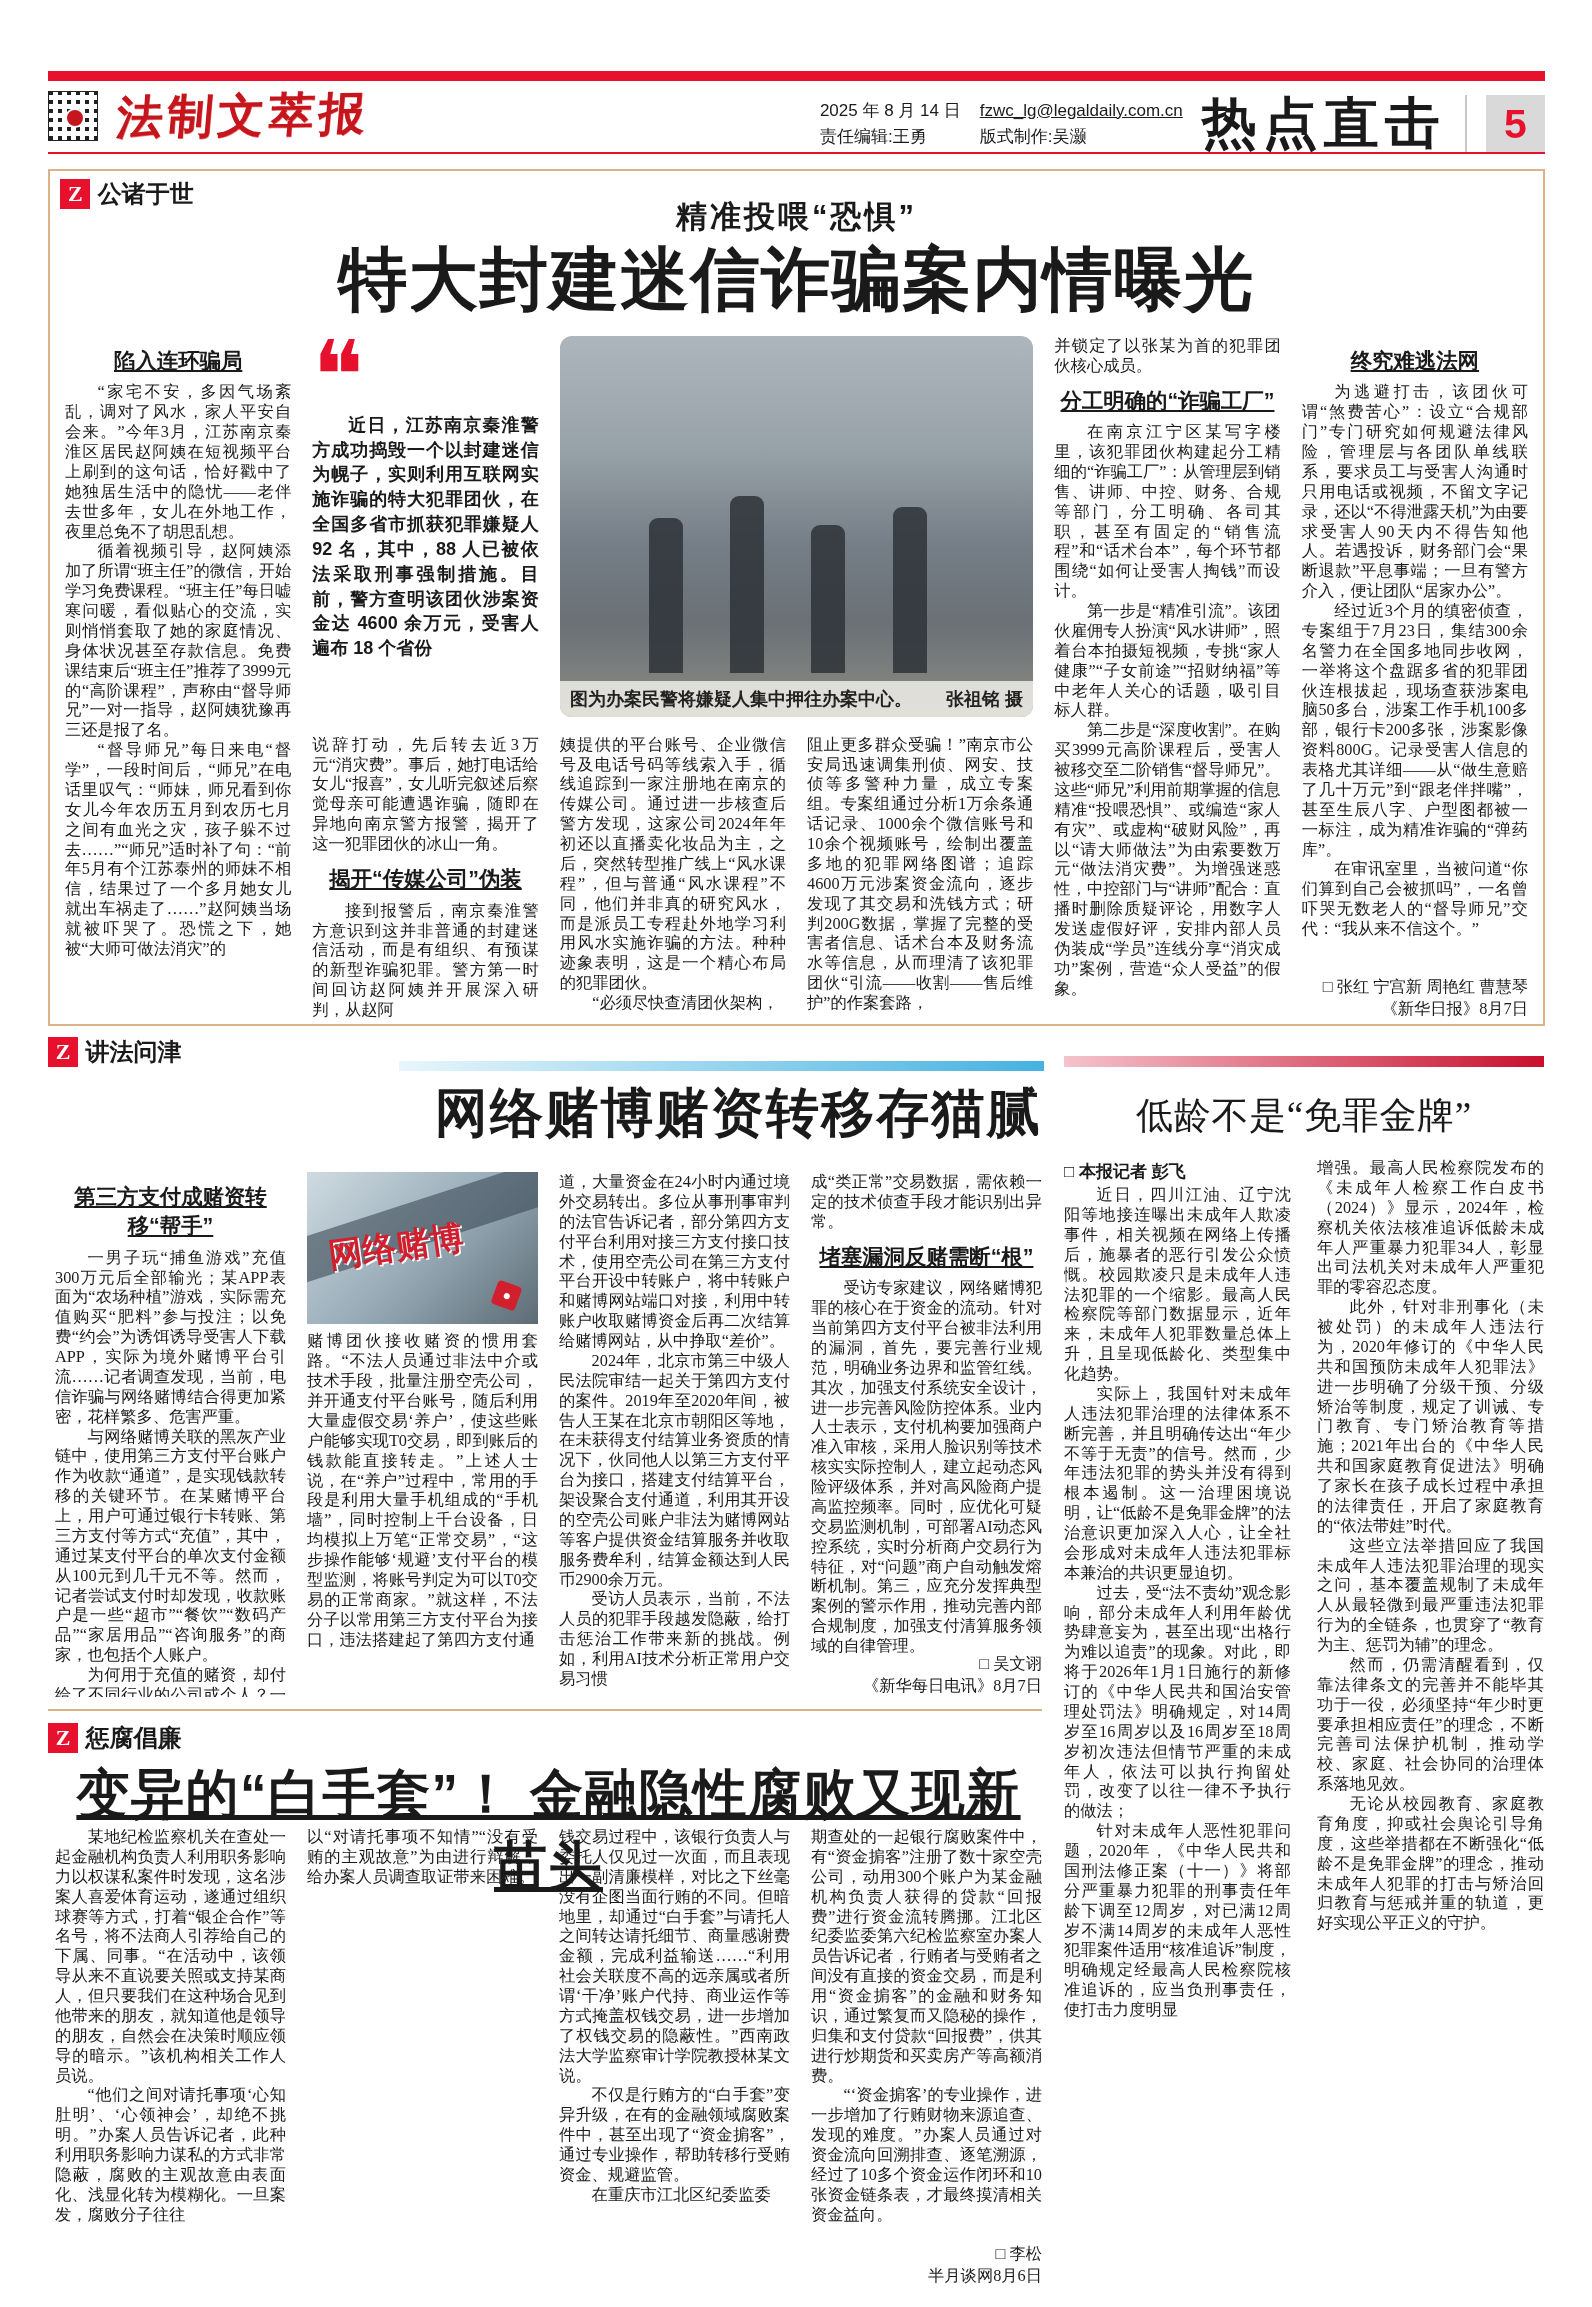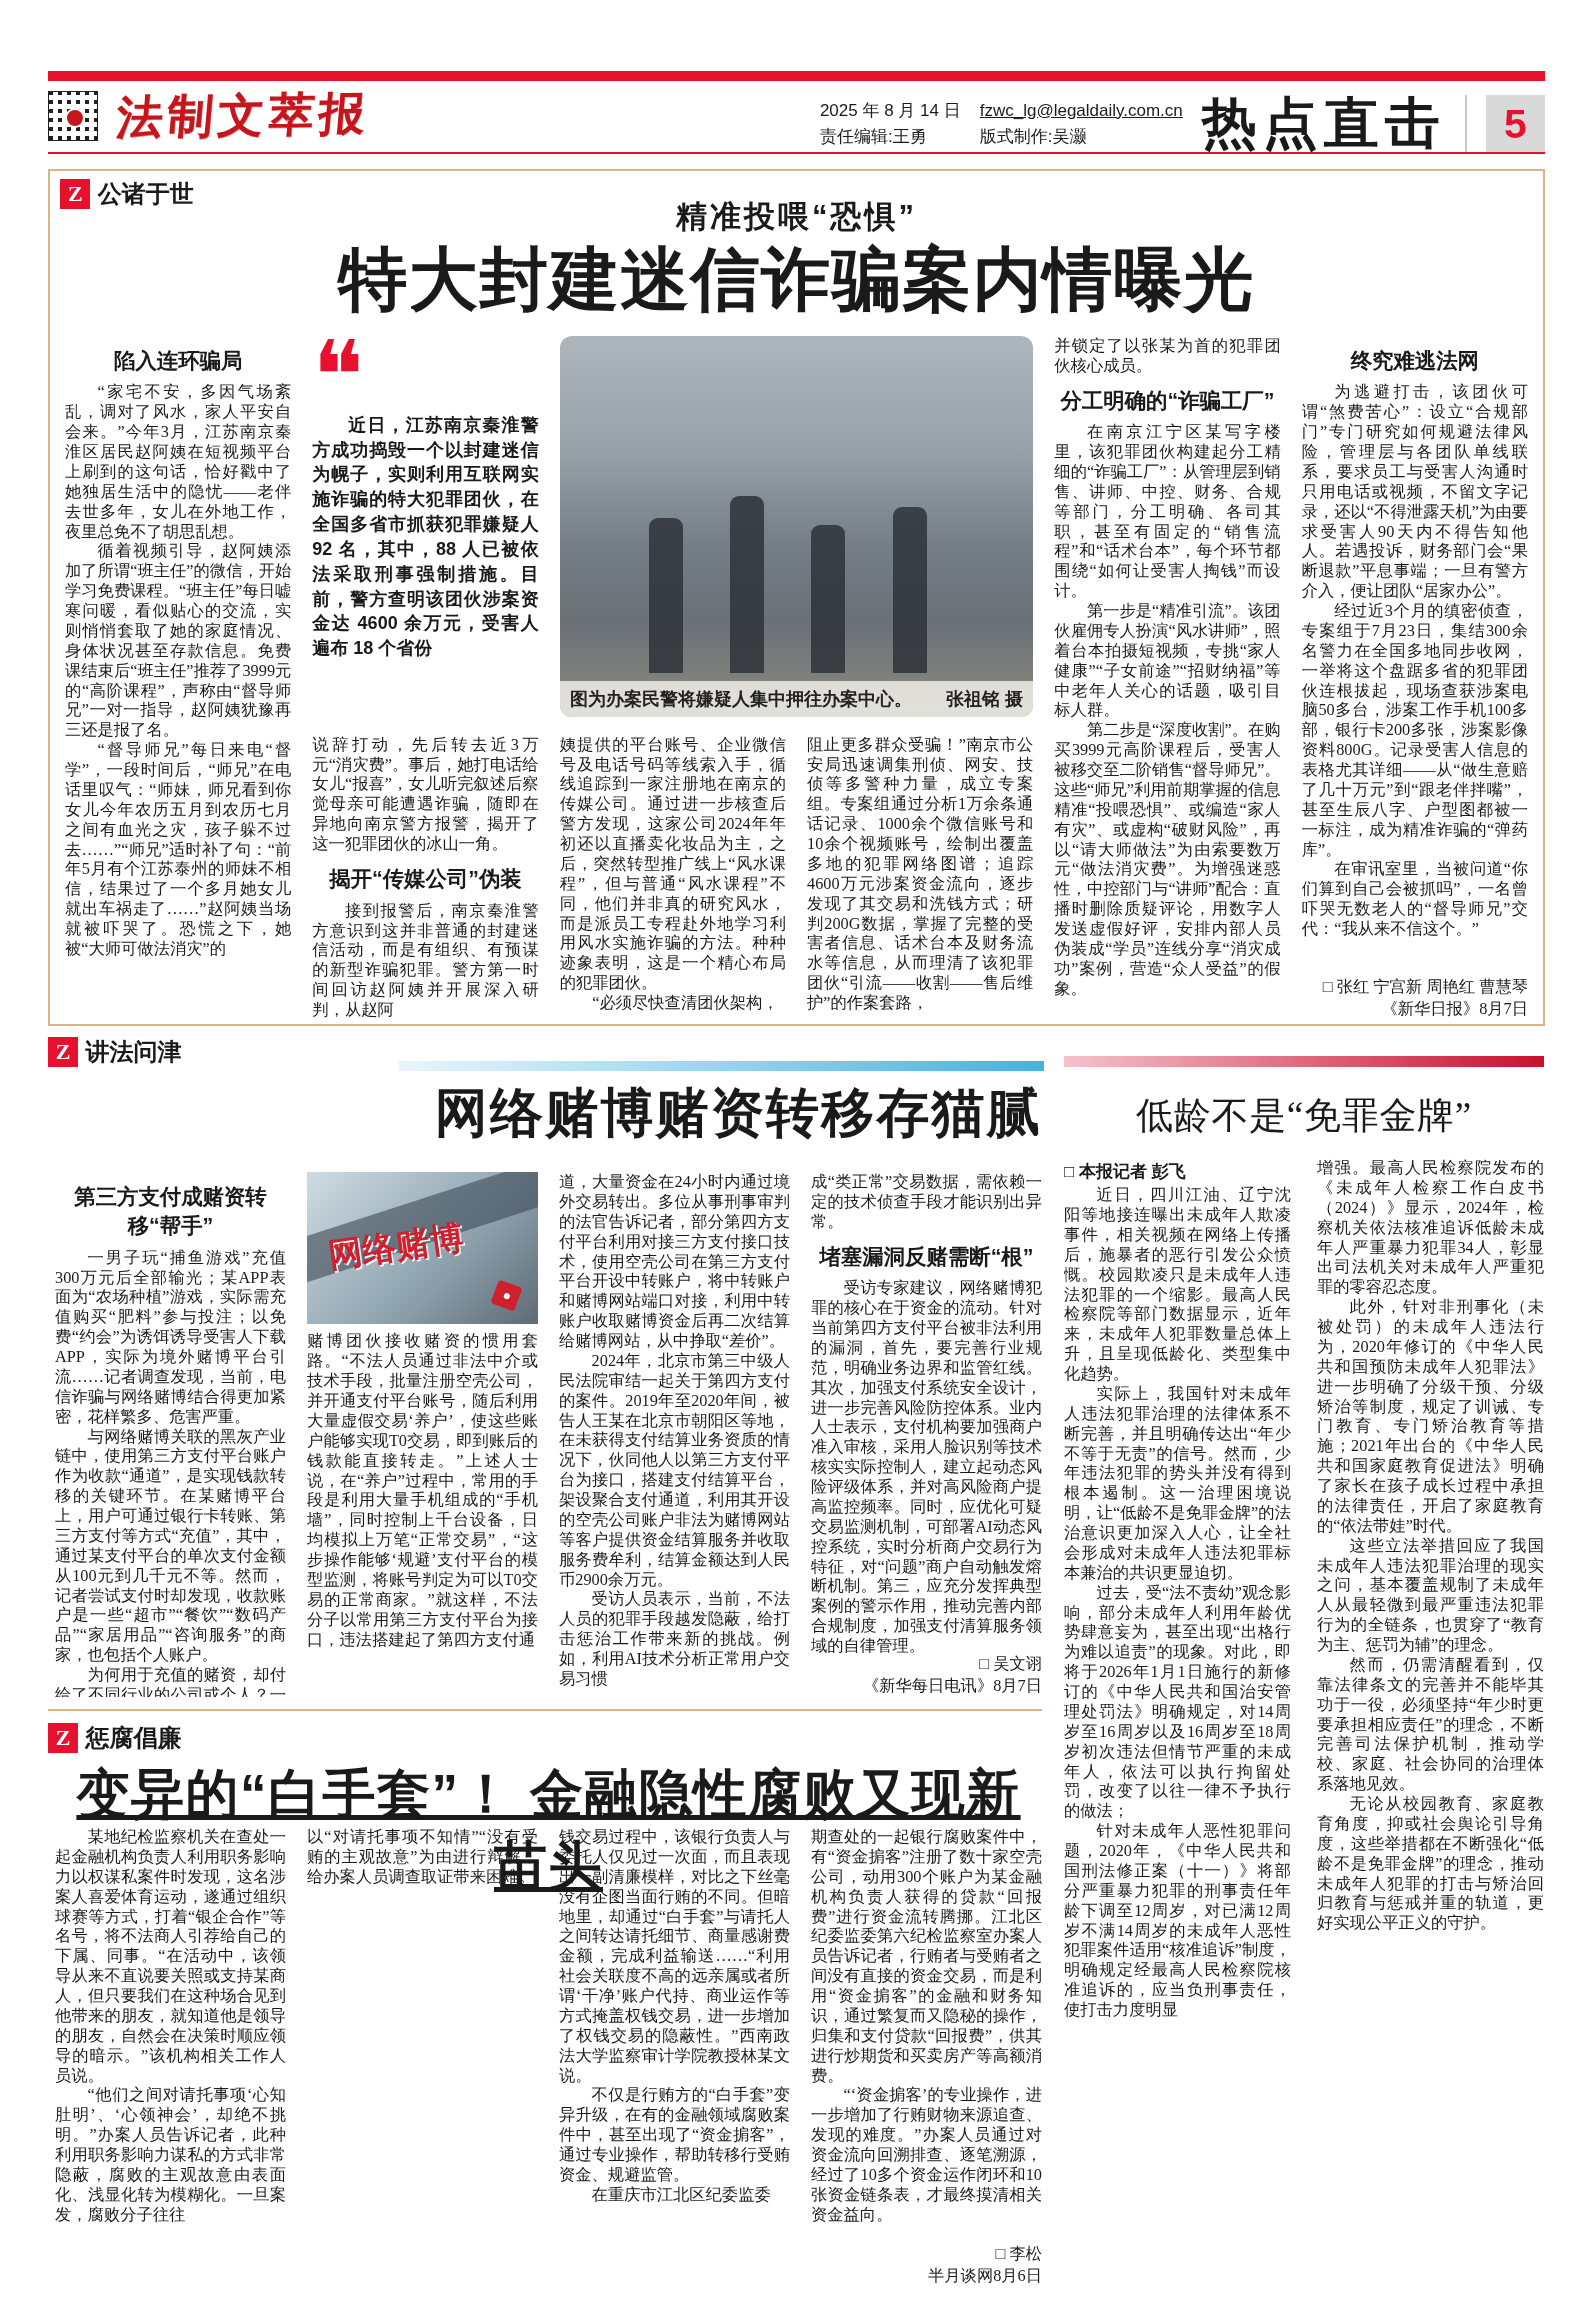--- a/index.html
+++ b/index.html
@@ -44,21 +44,21 @@
   .a1c1{grid-area:1/1/3/2;} .a1quote{grid-area:1/2/2/3;}
   .a1c2{grid-area:2/2/3/3;} .a1photo{grid-area:1/3/2/5;}
   .a1c3{grid-area:2/3/3/4;} .a1c4{grid-area:2/4/3/5;}
   .a1c5{grid-area:1/5/3/6;} .a1c6{grid-area:1/6/3/7;}
 
   .col{display:flex;flex-direction:column;overflow:hidden;}
   .col-body{flex:1 1 auto;overflow:hidden;}
   .col-foot{flex:none;}
   .it-p{font-size:16.3px;line-height:1.22;text-align:justify;text-indent:2em;}
   .it-p.cont{text-indent:0;}
-  .it-h3{font-size:21.4px;font-weight:bold;text-align:center;font-family:"Liberation Sans",sans-serif;margin:10.3px 0 7.4px;}
+  .it-h3{font-size:21.4px;font-weight:bold;text-align:center;font-family:"Liberation Sans",sans-serif;margin:10.3px 0 7.4px;text-decoration:underline;}
   .it-by{font-size:16.3px;line-height:1.35;text-align:right;}
   .it-src{font-size:16.3px;line-height:1.35;text-align:right;}
   .it-byl{font-size:17px;font-weight:bold;line-height:1.6;font-family:"Liberation Sans",sans-serif;}
 
   .quote-mark{font-size:96px;line-height:.85;color:var(--accent);font-family:"DejaVu Serif",serif;height:77px;}
   .quote-text{font-size:18px;font-weight:bold;line-height:1.38;text-align:justify;text-indent:2em;font-family:"Liberation Sans",sans-serif;}
 
   .photo{position:relative;height:381px;background:
       linear-gradient(180deg,#aeb6bd 0%,#97a1a8 30%,#757e86 55%,#6a7076 75%,#8d8c82 100%);overflow:hidden;border-radius:12px;}
   .photo .fig{position:absolute;bottom:44px;width:34px;height:155px;background:#2e3338;border-radius:9px 9px 0 0;opacity:.85;}

